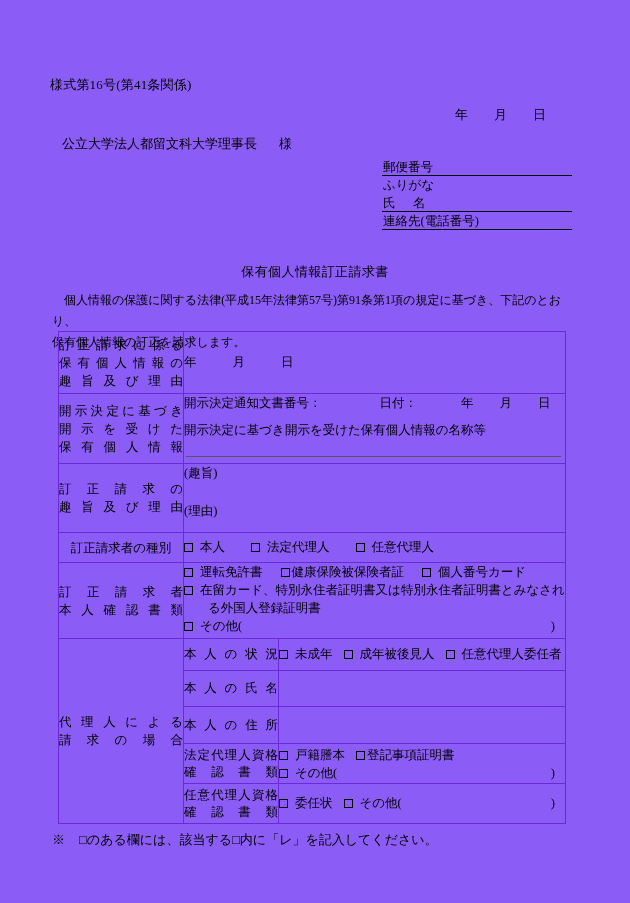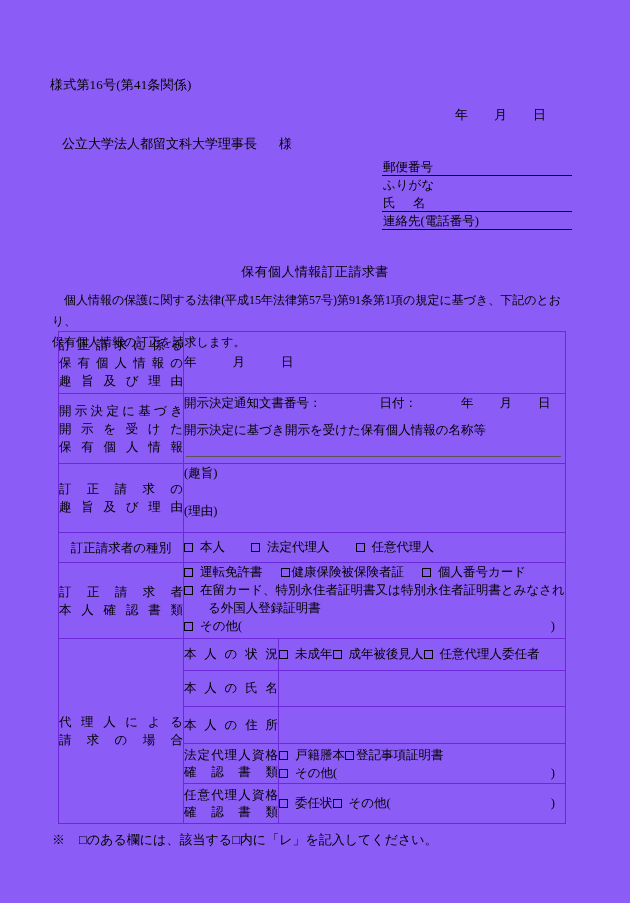--- a/index.html
+++ b/index.html
@@ -165,21 +165,21 @@
     height: 9px;
     border: 1px solid #000;
     vertical-align: -1px;
     box-sizing: border-box;
     margin-right: 7px;
   }
   .cb.tight { margin-right: 2px; }
   .opt { display: inline-block; white-space: nowrap; }
   .gap-l { margin-left: 26px; }
   .gap-m { margin-left: 18px; }
-  .gap-s { }
+  .gap-s { margin-left: 11px; }
 
   .paren-row { white-space: nowrap; }
   .paren-row .close {
     display: inline-block;
     float: right;
     margin-right: 10px;
   }
   .wrapline { line-height: 18px; }
   .indent-hang { padding-left: 24px; }
 

